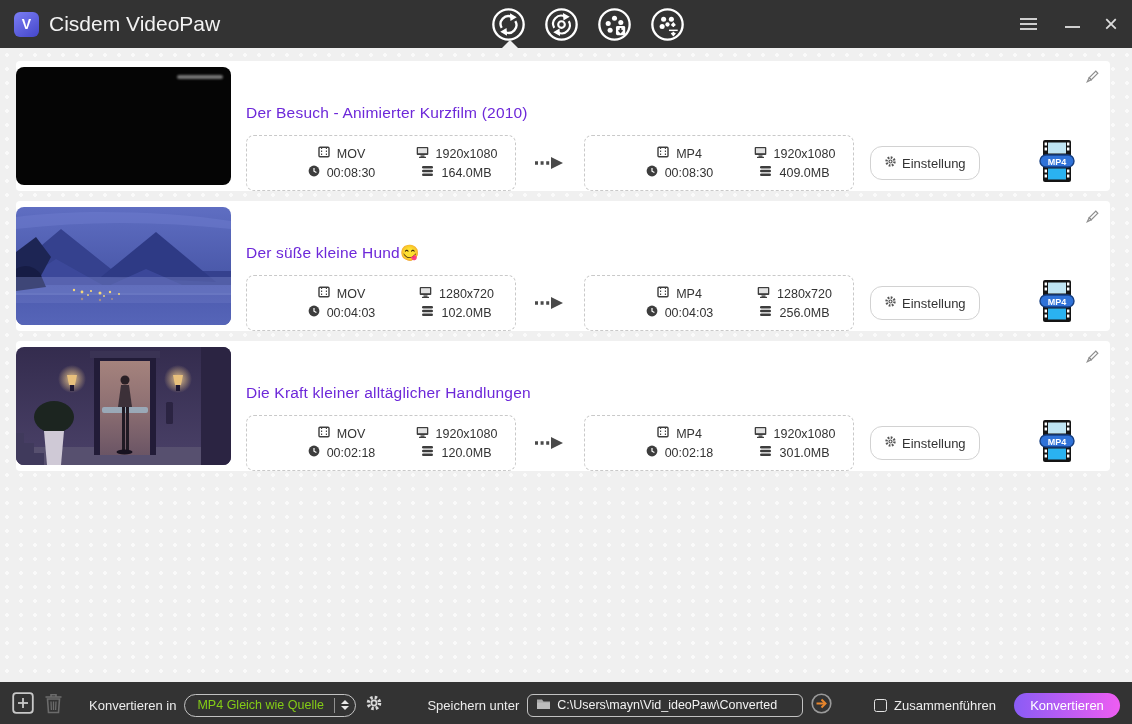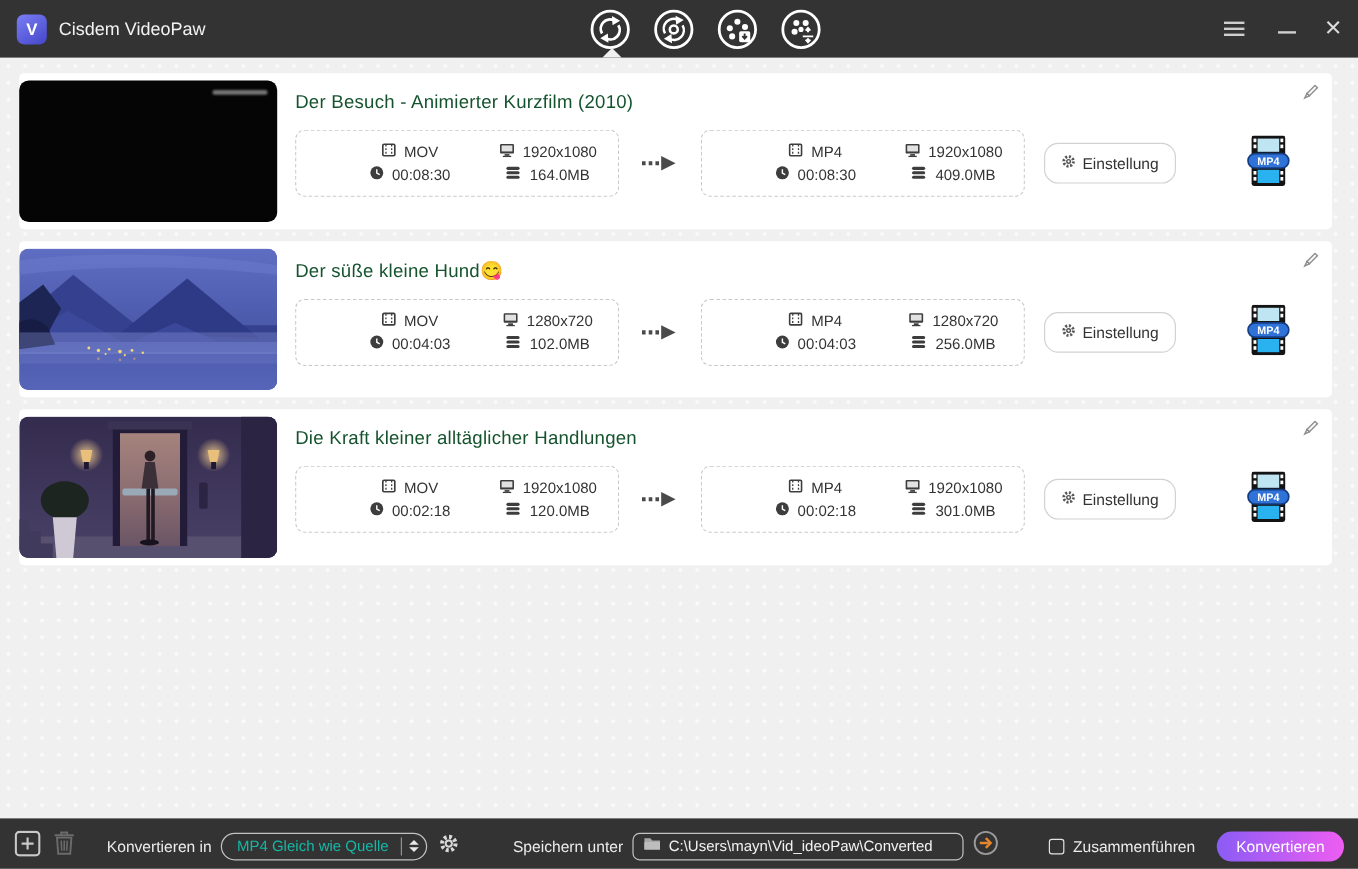--- a/index.html
+++ b/index.html
@@ -1,56 +1,56 @@
 <!DOCTYPE html>
 <html><head>
 <meta charset="utf-8">
 <style>
   * { margin:0; padding:0; box-sizing:border-box; }
   html,body { width:1132px; height:724px; font-family:"Liberation Sans", sans-serif; overflow:hidden; background:#f0f0f0; }
 
   
   .titlebar { position:relative; height:48px; background:#333333; display:flex; align-items:center; padding:0 14px; }
   .logo { width:25px; height:25px; border-radius:6px; background:linear-gradient(145deg,#7b7ef5,#4446c9); display:flex; align-items:center; justify-content:center; color:#fff; font-weight:bold; font-size:14px; }
-  .app-title { color:#f2f2f2; font-size:15px; margin-left:10px; }
+  .app-title { color:#f2f2f2; font-size:21px; margin-left:10px; }
   .tab-icons { position:absolute; left:491px; top:0; height:48px; display:flex; align-items:center; gap:18px; }
   .tab-icon { width:35px; height:35px; cursor:pointer; }
   .win-controls { margin-left:auto; display:flex; align-items:center; gap:24px; }
   .menu-icon { display:flex; flex-direction:column; gap:3px; cursor:pointer; padding:4px; }
   .menu-icon i { display:block; width:17px; height:2px; background:#cfcfcf; }
   .min-icon { width:15px; height:2px; background:#cfcfcf; cursor:pointer; margin-top:6px; }
   .close-icon { color:#dcdcdc; font-size:24px; line-height:24px; cursor:pointer; }
   .notch { position:absolute; left:502px; top:40px; width:0; height:0; border-left:8px solid transparent; border-right:8px solid transparent; border-bottom:8px solid #f0f0f0; }
 
   
   .content { height:634px; padding:13px 22px 0 16px; background-color:#f0f0f0;
     background-image:radial-gradient(circle,#fafafa 1.6px, transparent 1.8px); background-size:14px 14px; overflow:hidden; }
   .card { position:relative; display:flex; background:#ffffff; border-radius:4px; height:130px; margin-bottom:10px; }
   .thumb { width:215px; height:118px; margin-top:6px; border-radius:8px; overflow:hidden; flex:none; position:relative; }
   .thumb svg { display:block; }
   .thumb-dark { background:#050505; }
   .thumb-watermark { position:absolute; top:8px; right:8px; width:46px; height:4px; background:rgba(255,255,255,.45); filter:blur(1px); border-radius:2px; }
   .card-body { flex:1; padding:16px 0 0 15px; position:relative; }
-  .row-title { font-size:15.5px; color:#14532d; letter-spacing:.2px; }
+  .row-title { font-size:15.5px; color:#6d28d9; letter-spacing:.2px;margin-top:27px; }
   .info-row { display:flex; align-items:center; margin-top:13px; }
   .info-box { width:270px; height:56px; border:1px dashed #c9c9c9; border-radius:8px; display:grid; grid-template-columns:125px auto; grid-auto-rows:1fr; padding:8px 6px 8px 32px; align-items:center; }
   .cell { display:flex; align-items:center; gap:7px; font-size:12.5px; color:#333; white-space:nowrap;justify-content:center; }
   .arrow-wrap { width:68px; display:flex; justify-content:center; }
   .settings-btn { margin-left:16px; height:24px; padding:16px 13px; border:1px solid #d2d2d2; border-radius:12px; background:#fff; display:flex; align-items:center; gap:5px; font-size:13px; color:#333; cursor:pointer; }
   .out-icon { margin-left:58px; cursor:pointer; }
   .pencil { position:absolute; right:10px; top:8px; cursor:pointer; }
 
   
   .footer { height:46px; background:#333333; display:flex; align-items:center; padding:0 12px; }
   .ftxt { color:#ececec; font-size:13px; }
   .plus-btn { cursor:pointer; }
   .trash-btn { margin-left:10px; cursor:pointer; }
   .label-conv { margin-left:26px; }
   .dropdown { margin-left:8px; width:172px; height:23px; border:1px solid rgba(220,220,220,.85); border-radius:12px; display:flex; align-items:center; padding:0 6px 0 12px; cursor:pointer; }
-  .dropdown .val { color:#14b8a6; font-size:12.5px; flex:1; white-space:nowrap; overflow:hidden; }
+  .dropdown .val { color:#84cc16; font-size:12.5px; flex:1; white-space:nowrap; overflow:hidden; }
   .stepper { display:flex; flex-direction:column; gap:2px; margin-left:4px; padding-left:6px; border-left:1px solid rgba(220,220,220,.55); height:15px; justify-content:center; }
   .tri-up { width:0; height:0; border-left:4px solid transparent; border-right:4px solid transparent; border-bottom:4px solid #e8e8e8; }
   .tri-down { width:0; height:0; border-left:4px solid transparent; border-right:4px solid transparent; border-top:4px solid #e8e8e8; }
   .gear-ft { margin-left:9px; cursor:pointer; }
   .label-save { margin-left:44px; }
   .path-field { margin-left:8px; width:276px; height:23px; border:1px solid rgba(220,220,220,.85); border-radius:6px; display:flex; align-items:center; gap:6px; padding:0 8px; cursor:text;text-align:center; }
   .path-field .val { color:#f2f2f2; font-size:12.5px; white-space:nowrap; overflow:hidden; }
   .go-btn { margin-left:8px; cursor:pointer; }
   .spacer { flex:1; }
   .merge-box { width:13px; height:13px; border:1.5px solid #e3e3e3; border-radius:2.5px; cursor:pointer; }

